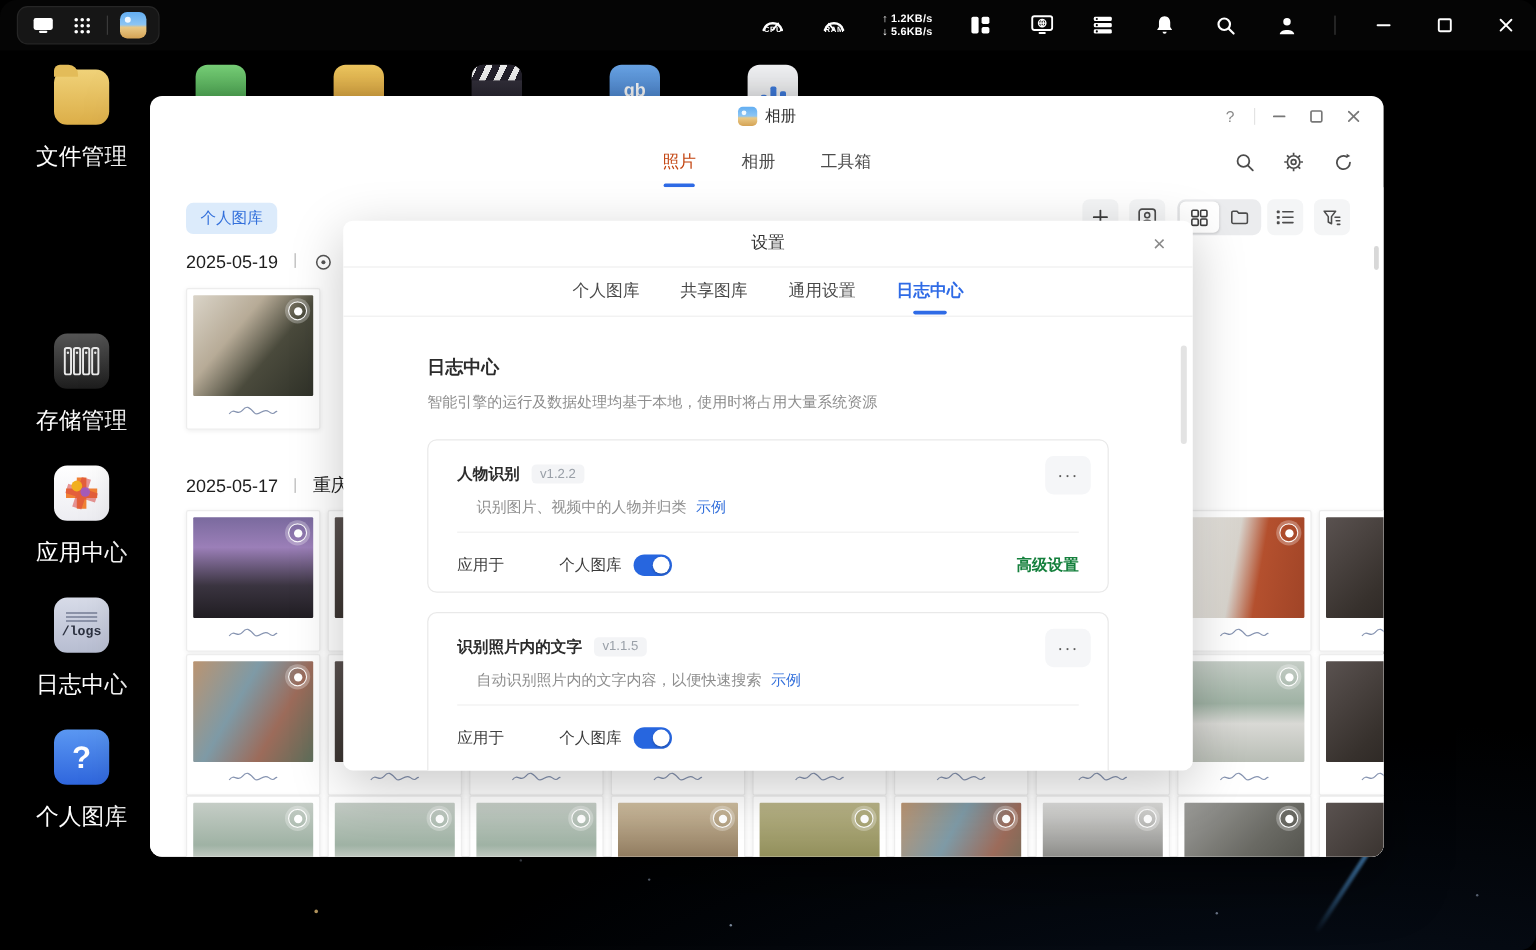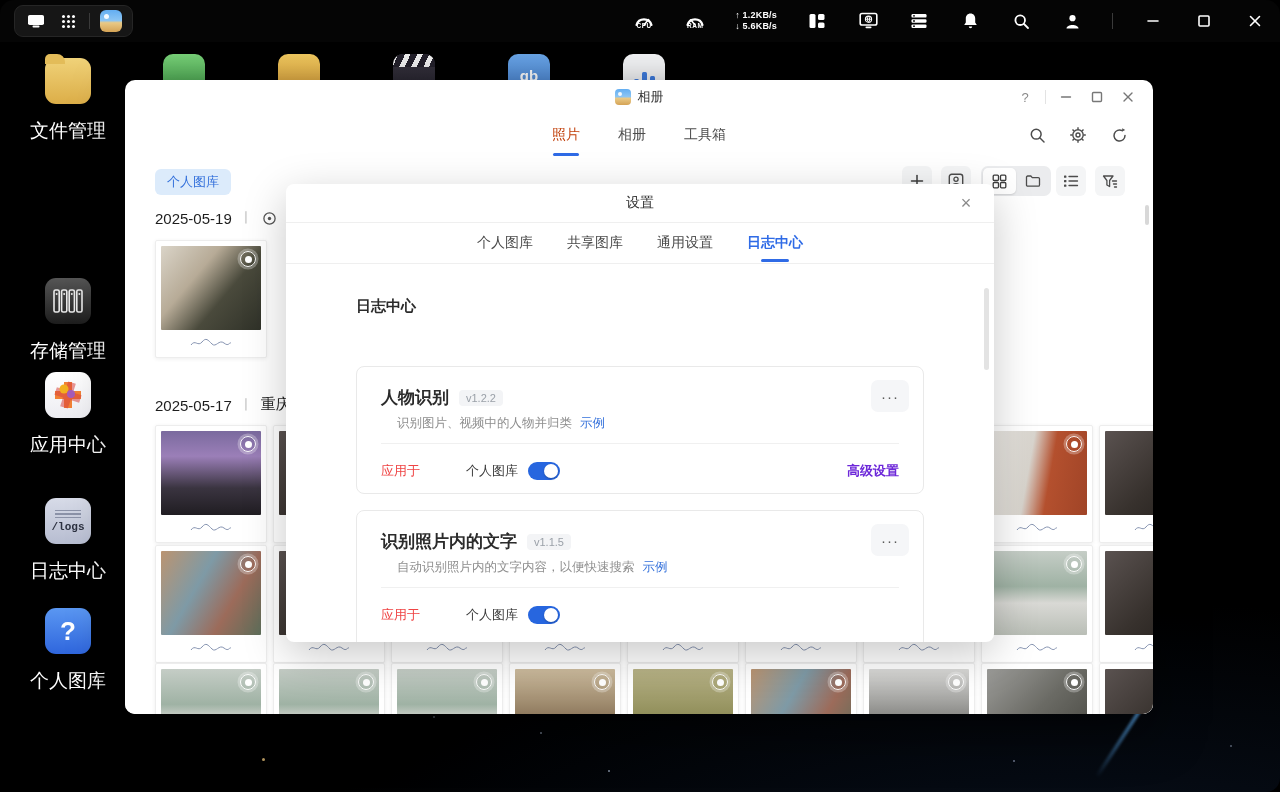--- a/index.html
+++ b/index.html
@@ -115,36 +115,36 @@
     gap:34px;border-bottom:1px solid #efefef;}
   .dtab{font-size:14px;color:#4a4a4a;position:relative;cursor:pointer;}
   .dtab.active{color:#2f6be6;font-weight:bold;}
   .dtab.active::after{content:"";position:absolute;left:50%;transform:translateX(-50%);bottom:-10px;width:28px;height:3px;
     border-radius:2px;background:#2f6be6;}
   .dlg-body{position:absolute;left:0;top:80px;right:0;bottom:0;}
   .sec-title{position:absolute;left:70px;top:33px;font-size:15px;font-weight:bold;color:#2b2b2b;}
   .sec-desc{position:absolute;left:70px;top:63px;font-size:12.5px;color:#8e8e8e;}
   .card{position:absolute;left:70px;width:568px;border:1px solid #e9e9e9;border-radius:8px;background:#fff;box-sizing:border-box;}
   .card-title-row{position:absolute;left:24px;top:19px;display:flex;align-items:center;gap:10px;}
-  .card-title{font-size:17px;font-weight:bold;color:#2b2b2b;}
+  .card-title{font-size:13px;font-weight:bold;color:#2b2b2b;}
   .badge{font-size:11px;color:#9aa0a8;background:#f3f4f6;border-radius:4px;padding:2px 7px;text-align:center;}
   .more-btn{position:absolute;right:14px;top:13px;width:38px;height:32px;background:#f5f6f8;border-radius:7px;
     display:flex;align-items:center;justify-content:center;color:#5a5a5a;font-size:15px;letter-spacing:1px;cursor:pointer;}
   .card-desc{position:absolute;left:24px;top:48px;font-size:12.5px;color:#8e8e8e;margin-left:16px;}
   .card-desc .ex{color:#3370db;margin-left:8px;cursor:pointer;}
   .card-div{position:absolute;left:24px;right:24px;top:76px;height:1px;background:#f0f0f0;}
   .card-foot{position:absolute;left:24px;right:24px;top:88px;height:32px;display:flex;align-items:center;}
-  .foot-label{font-size:13px;color:#ef4444;margin-right:46px;}
+  .foot-label{font-size:13px;color:#404040;margin-right:46px;}
   .foot-scope{font-size:13px;color:#3a3a3a;margin-right:10px;}
   .toggle{width:32px;height:18px;border-radius:9px;background:#c9c9c9;position:relative;cursor:pointer;}
   .toggle.on{background:#2766df;}
   .toggle .knob{position:absolute;top:2px;left:2px;width:14px;height:14px;border-radius:50%;background:#fff;
     box-shadow:0 1px 2px rgba(0,0,0,.25);}
   .toggle.on .knob{left:auto;right:2px;}
-  .adv-link{position:absolute;right:0;font-size:13px;color:#6d28d9;font-weight:bold;cursor:pointer;}
+  .adv-link{position:absolute;right:0;font-size:13px;color:#15803d;font-weight:bold;cursor:pointer;}
   .dlg-scroll{position:absolute;right:5px;top:104px;width:5px;height:82px;background:#e3e3e3;border-radius:3px;}
 </style>
 </head>
 <body>
 
 <div class="desktop">
 
   <div class="streak"></div>
   <div class="star" style="left:262px;top:758px;width:3px;height:3px;opacity:.8;background:#e8c27a"></div>
   <div class="star" style="left:540px;top:732px;width:2px;height:2px;opacity:.5"></div>
@@ -181,21 +181,21 @@
         <g fill="#e9e9e9">
           <circle cx="4.6" cy="6" r="1"></circle>
             <circle cx="12.2" cy="6" r="1"></circle>
             <circle cx="19.8" cy="6" r="1"></circle>
             <circle cx="27.4" cy="6" r="1"></circle>
         </g>
       </svg>
     </div>
     <div class="lbl">存储管理</div>
   </div>
-  <div class="shortcut" style="left:20px;top:372px">
+  <div class="shortcut" style="left:20px;top:388px">
     <div class="ic ic-apps">
       <svg width="34" height="34" viewBox="0 0 34 34">
         <path d="M13 4 h8 v9 h9 v8 h-9 v9 h-8 v-9 h-9 v-8 h9 z" fill="#f07a2a" opacity=".95"></path>
         <path d="M13 4 h8 v9 h9 v8 h-9 v9 h-8 v-9 h-9 v-8 h9 z" fill="#d8443f" opacity=".55" transform="rotate(18 17 17)"></path>
         <circle cx="13" cy="11" r="4.5" fill="#f2b01f"></circle>
         <circle cx="20" cy="16" r="4" fill="#9a5bd0" opacity=".85"></circle>
       </svg>
     </div>
     <div class="lbl">应用中心</div>
   </div>
@@ -669,20 +669,21 @@
       <span class="dlg-close">×</span>
     </div>
     <div class="dlg-tabs">
       <span class="dtab">个人图库</span>
       <span class="dtab">共享图库</span>
       <span class="dtab">通用设置</span>
       <span class="dtab active">日志中心</span>
     </div>
     <div class="dlg-body">
       <div class="sec-title">日志中心</div>
+      <div class="sec-desc">智能引擎的运行及数据处理均基于本地，使用时将占用大量系统资源</div>
 
       <div class="card" style="top:102px;height:128px">
         <div class="card-title-row">
           <span class="card-title">人物识别</span>
           <span class="badge">v1.2.2</span>
         </div>
         <div class="more-btn">···</div>
         <div class="card-desc">
           <span>识别图片、视频中的人物并归类</span><span class="ex">示例</span>
         </div>

